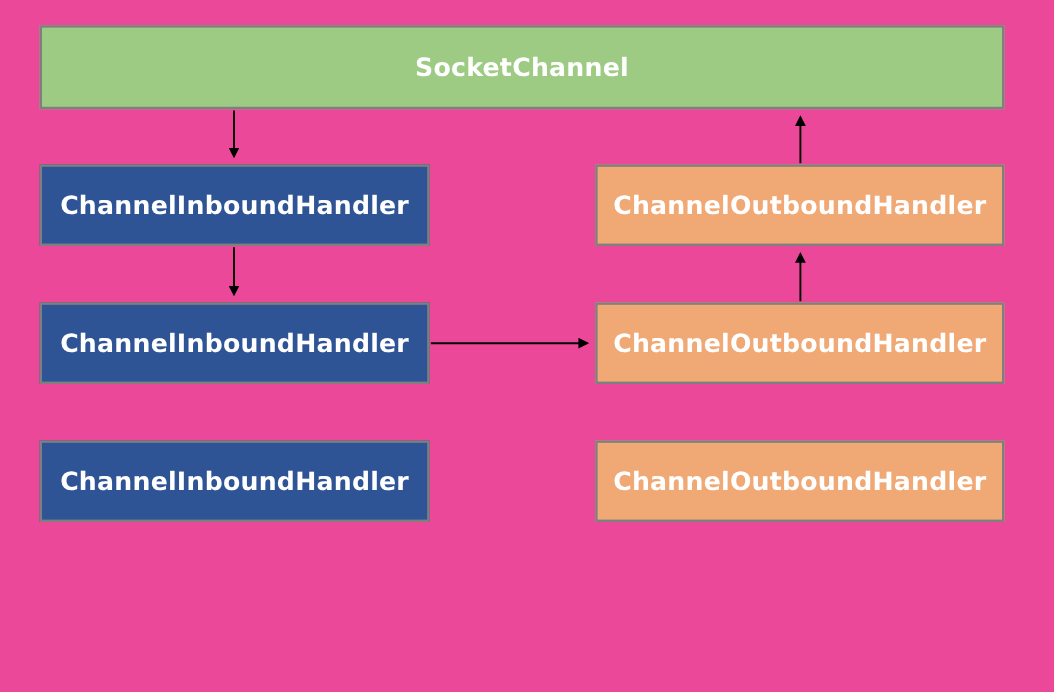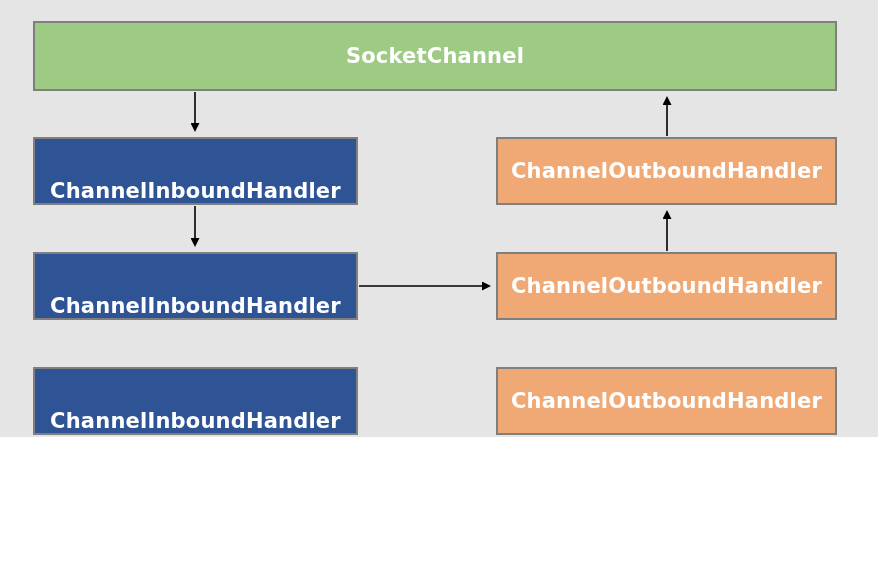--- a/index.html
+++ b/index.html
@@ -3,22 +3,22 @@
 <meta charset="utf-8">
 <style>
   html, body {
     margin: 0;
     padding: 0;
     background: #ffffff;
   }
   .canvas {
     position: relative;
     width: 878px;
-    height: 437px;
-    background: #e5e5e5;
+    height: 577px;
+    background: #ec4899;
     font-family: "DejaVu Sans", "Liberation Sans", sans-serif;
     overflow: hidden;
   }
   .box {
     position: absolute;
     box-sizing: border-box;
     border: 2px solid #7f7f7f;
     display: flex;
     align-items: center;
     justify-content: center;
@@ -28,21 +28,20 @@
     letter-spacing: 0.2px;
     text-align: center;
   }
   .socket-channel {
     left: 33px; top: 21px; width: 804px; height: 70px;
     background: #9dcb84;
   }
   .inbound {
     left: 33px; width: 325px; height: 68px;
     background: #2f5496;
-    align-items: flex-end;
   }
   .outbound {
     left: 496px; width: 341px; height: 68px;
     background: #f0a875;
   }
   .row-1 { top: 137px; }
   .row-2 { top: 252px; }
   .row-3 { top: 367px; }
   .application {
     left: 33px; top: 482px; width: 804px; height: 71px;

